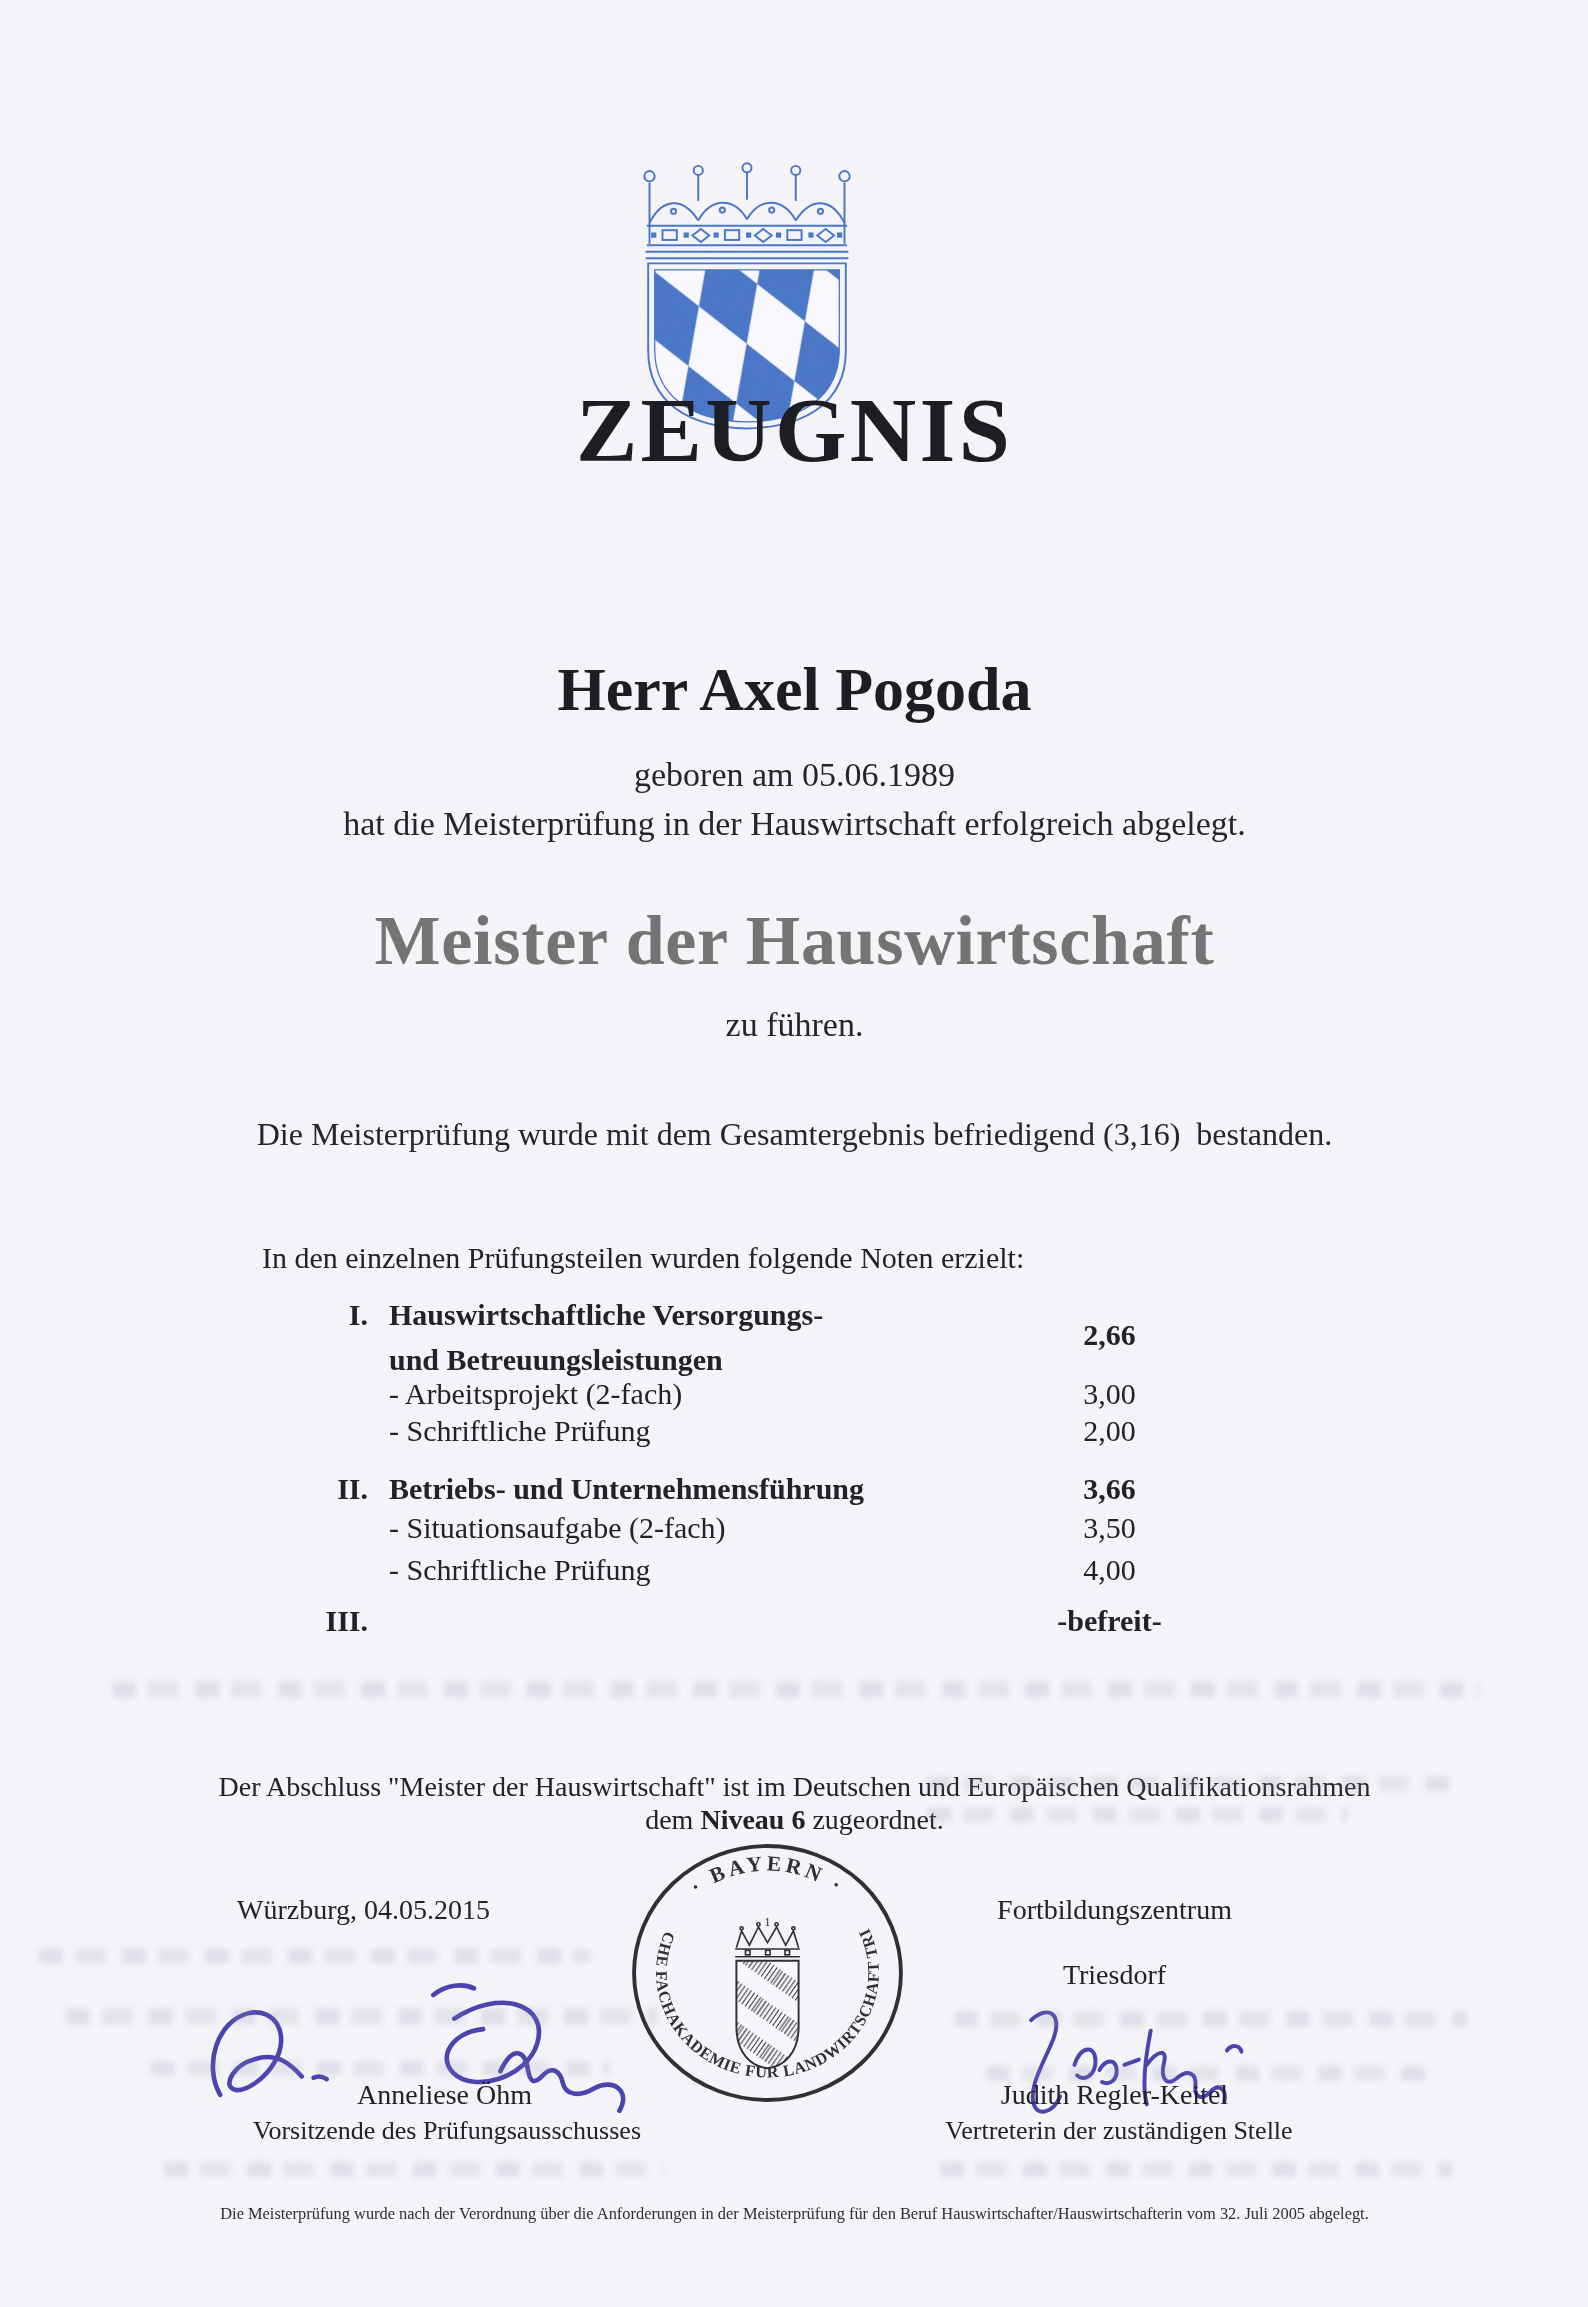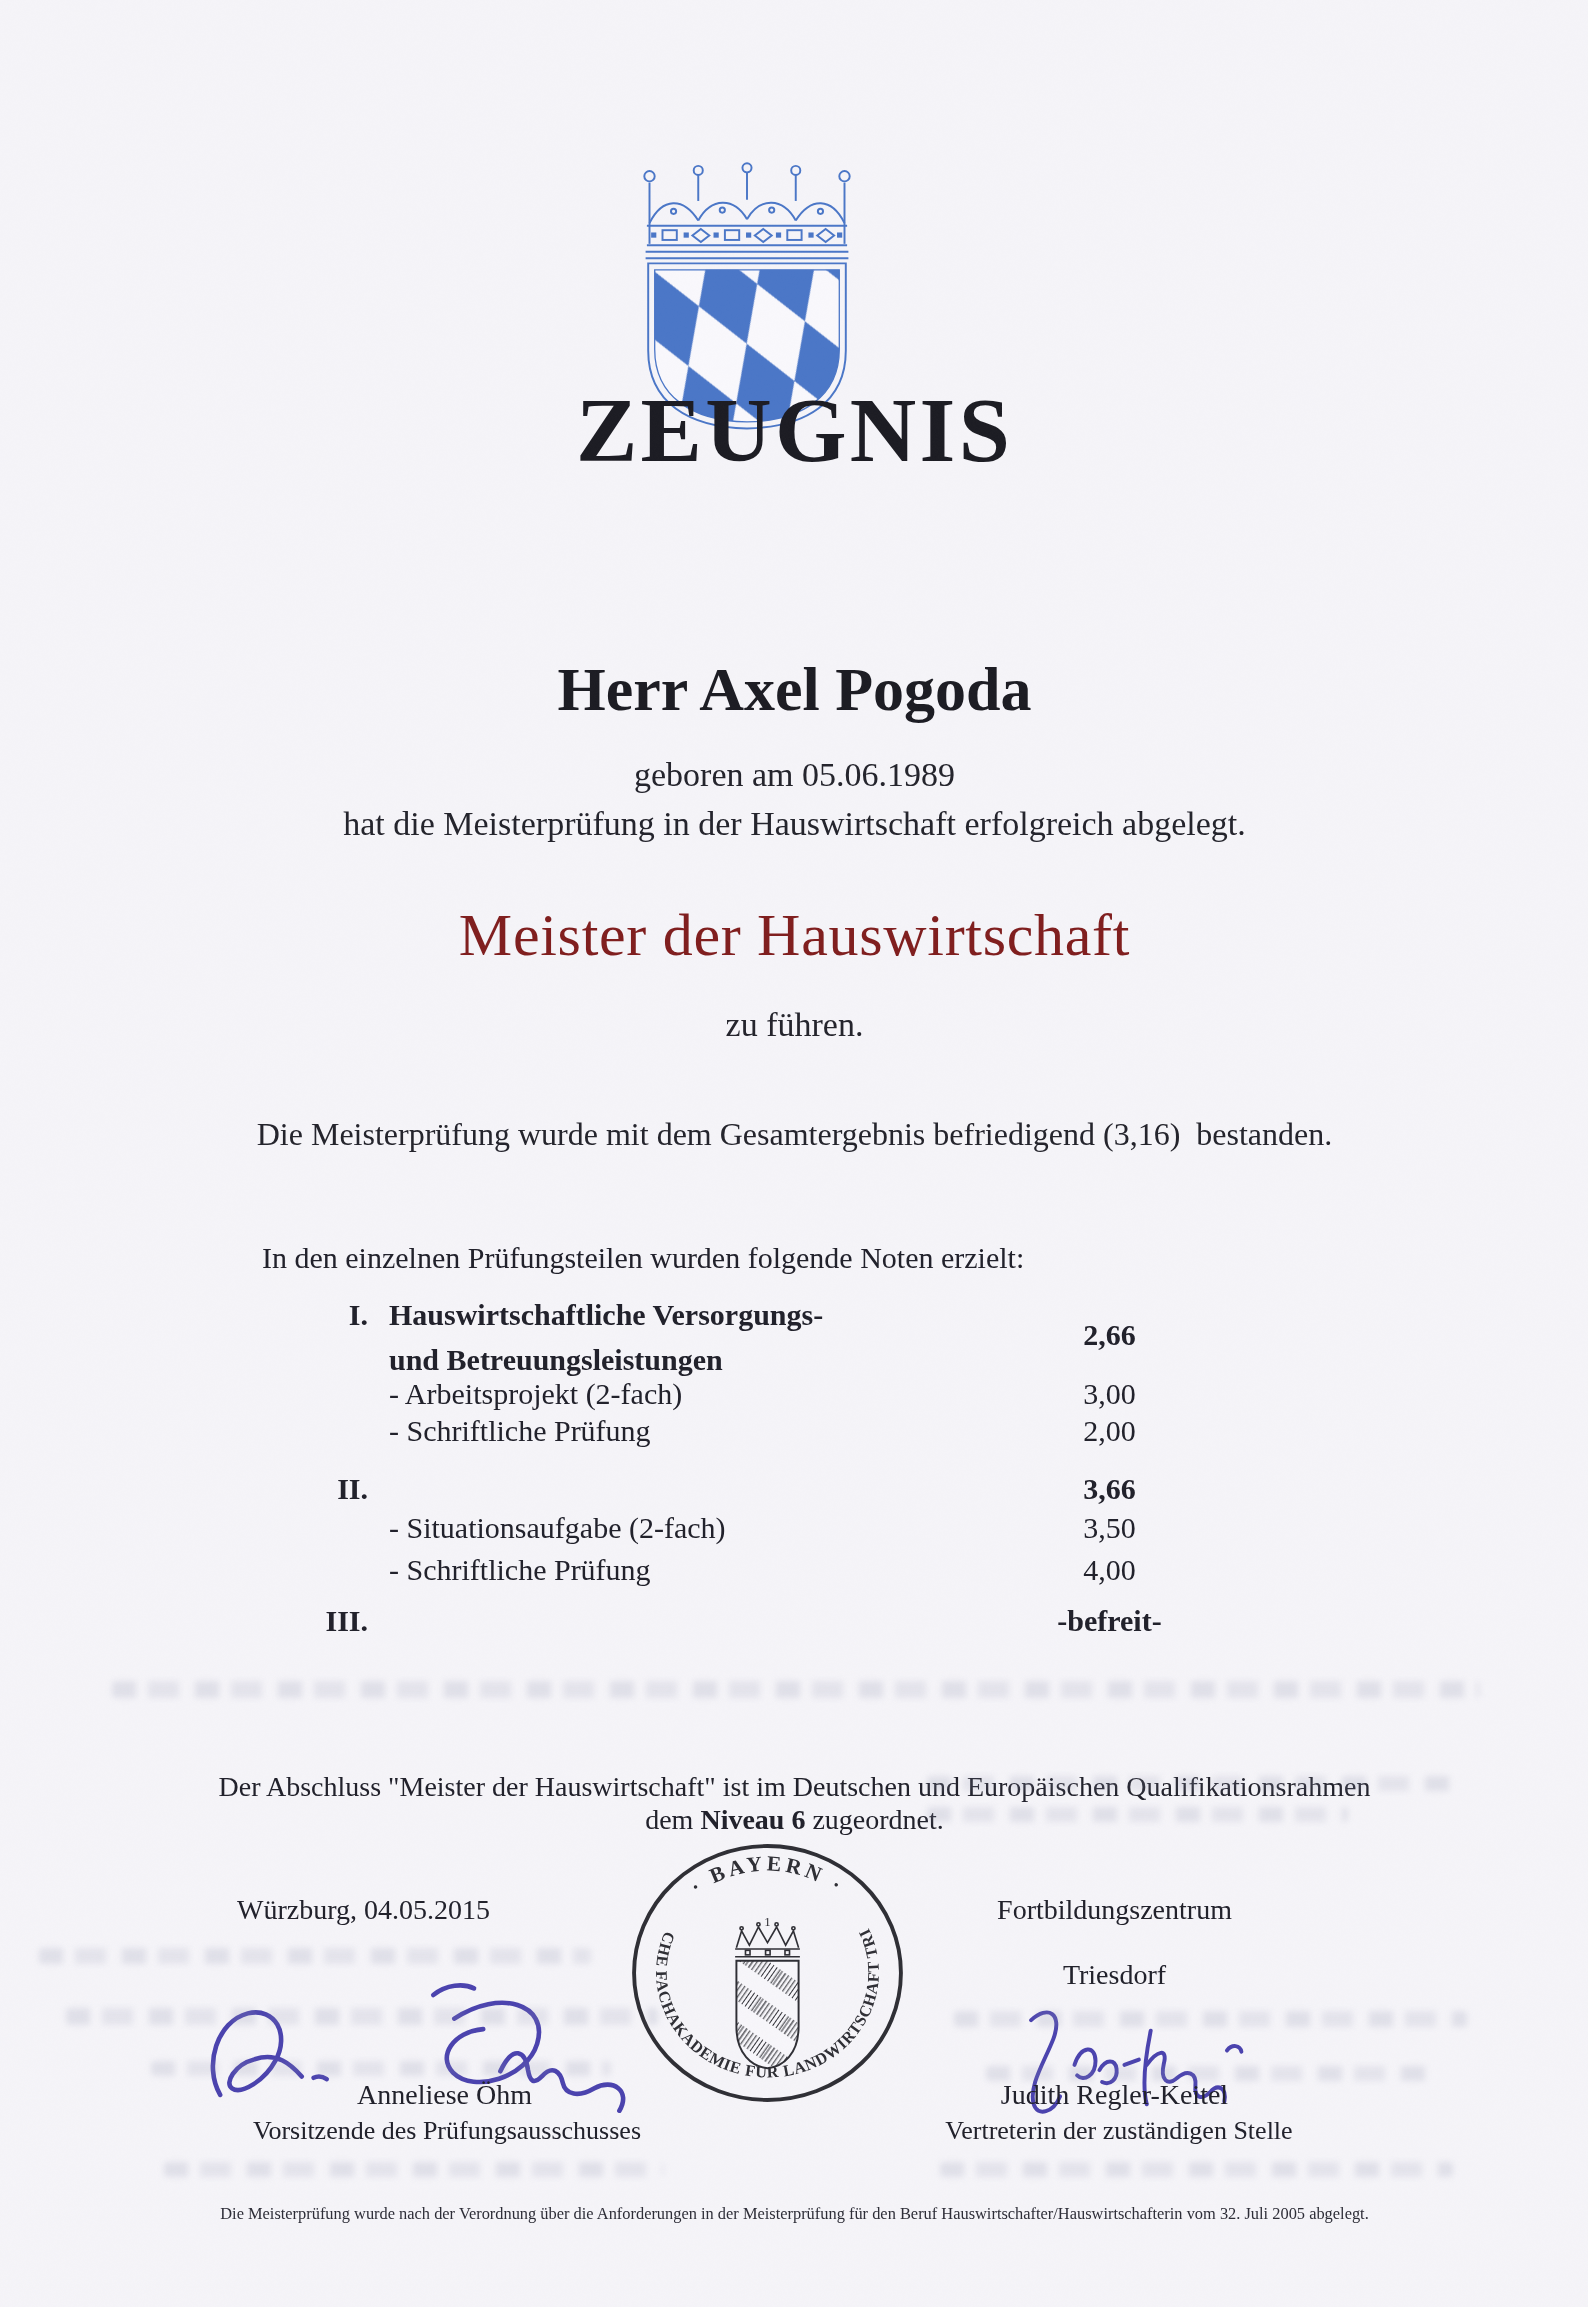--- a/index.html
+++ b/index.html
@@ -12,21 +12,21 @@
     overflow:hidden;
   }
   .page{position:absolute;inset:0;}
   .abs{position:absolute;line-height:1.18;}
   .center-line{left:12px;width:1565px;text-align:center;}
   .b{font-weight:bold;}
   .ws-pre{white-space:pre;}
   .title{font-size:92px;letter-spacing:3.3px;font-weight:bold;color:#1b1b22;}
   .name{font-size:62px;font-weight:bold;color:#1b1b22;}
   .body-line{font-size:34px;color:#23232b;}
-  .profession{font-size:60px;font-weight:normal;color:#7f1d1d;letter-spacing:0.7px;}
+  .profession{font-size:70px;font-weight:bold;color:#737373;letter-spacing:0.7px;}
   .intro{font-size:30px;}
   .tbl{font-size:30px;}
   .tbl-num{width:85px;text-align:right;}
   .tbl-val{left:1011px;width:197px;text-align:center;}
   .qual{font-size:28px;}
   .sig-label{font-size:28px;}
   .sig-role{font-size:26px;font-family:Liberation Serif, serif;}
   .footer-line{font-size:16.4px;color:#2c2c36;}
   .ghost{
     position:absolute;
@@ -108,20 +108,21 @@
   <div class="abs tbl b tbl-num" style="left:283px;top:1297px;">I.</div>
   <div class="abs tbl b" style="left:389px;top:1297px;">Hauswirtschaftliche Versorgungs-</div>
   <div class="abs tbl b tbl-val" style="top:1317px;">2,66</div>
   <div class="abs tbl b" style="left:389px;top:1342px;">und Betreuungsleistungen</div>
   <div class="abs tbl" style="left:389px;top:1376px;">- Arbeitsprojekt (2-fach)</div>
   <div class="abs tbl tbl-val" style="top:1376px;">3,00</div>
   <div class="abs tbl" style="left:389px;top:1413px;">- Schriftliche Prüfung</div>
   <div class="abs tbl tbl-val" style="top:1413px;">2,00</div>
 
   <div class="abs tbl b tbl-num" style="left:283px;top:1471px;">II.</div>
+  <div class="abs tbl b" style="left:389px;top:1471px;">Betriebs- und Unternehmensführung</div>
   <div class="abs tbl b tbl-val" style="top:1471px;">3,66</div>
   <div class="abs tbl" style="left:389px;top:1510px;">- Situationsaufgabe (2-fach)</div>
   <div class="abs tbl tbl-val" style="top:1510px;">3,50</div>
   <div class="abs tbl" style="left:389px;top:1552px;">- Schriftliche Prüfung</div>
   <div class="abs tbl tbl-val" style="top:1552px;">4,00</div>
 
   <div class="abs tbl b tbl-num" style="left:283px;top:1603px;">III.</div>
   <div class="abs tbl b tbl-val" style="top:1603px;">-befreit-</div>
 
   <div class="abs center-line qual" style="top:1770px;">Der Abschluss "Meister der Hauswirtschaft" ist im Deutschen und Europäischen Qualifikationsrahmen</div>

